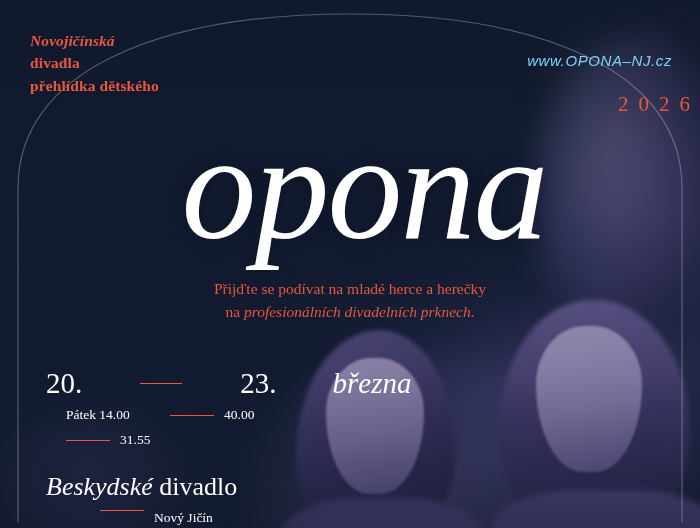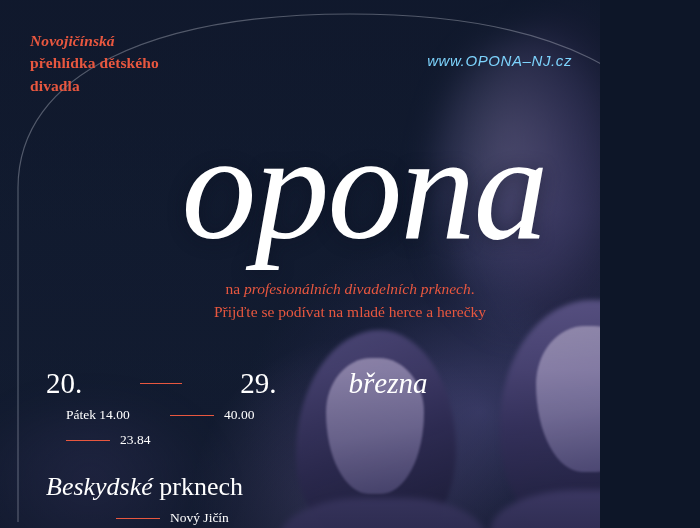--- a/index.html
+++ b/index.html
@@ -9,21 +9,21 @@
   }
   body {
     width: 700px;
     height: 528px;
     overflow: hidden;
     font-family: "Liberation Sans", sans-serif;
   }
 
   .poster {
     position: relative;
-    width: 600px;
+    width: 700px;
     height: 528px;
     background: #121c30;
     overflow: hidden;
   }
 
   
   .photo-layer {
     position: absolute;
     inset: 0;
     overflow: hidden;
@@ -228,21 +228,21 @@
     font-family: "Liberation Serif", serif;
     font-size: 29px;
     gap: 46px;
   }
   .dates .rule {
     width: 42px;
     height: 1.5px;
     background: #e8573f;
     margin: 0 12px;
   }
-  .dates .month { font-style: italic; margin-left: 26px; }
+  .dates .month { font-style: italic; margin-left: 10px; }
 
   .times {
     position: absolute;
     left: 46px;
     top: 403px;
     color: #ffffff;
     font-family: "Liberation Serif", serif;
     font-size: 13.5px;
     line-height: 1.85;
   }
@@ -260,24 +260,23 @@
     left: 46px;
     top: 472px;
     color: #ffffff;
     font-family: "Liberation Serif", serif;
     font-size: 26px;
   }
   .venue .it { font-style: italic; margin-top: 41px; }
 
   .city {
     position: absolute;
-    left: 116px;
+    left: 100px;
     top: 510px;
     display: flex;
-    align-items: center;
     color: #ffffff;
     font-family: "Liberation Serif", serif;
     font-size: 13.5px;
   }
   .city .rule {
     width: 44px;
     height: 1px;
     background: #e8573f;
     margin-right: 10px;
   }
@@ -309,59 +308,59 @@
   </div>
 
   <div class="arch">
     <svg width="668" height="512" viewBox="0 0 668 512" fill="none">
       <path d="M2 510 L2 176 C2 60 140 2 334 2 C528 2 666 60 666 176 L666 510" stroke="rgba(235,238,250,0.30)" stroke-width="1.2" fill="none"></path>
     </svg>
   </div>
 
   <div class="top-left">
     <div class="l1">Novojičínská</div>
+    <div>divadla</div>
     <div>přehlídka dětského</div>
-    <div>divadla</div>
   </div>
 
   <div class="top-right">www.OPONA–NJ.cz</div>
 
   <div class="year">2026</div>
 
   <div class="wordmark">opona</div>
 
   <div class="tagline">
+    <div>Přijďte se podívat na mladé herce a herečky</div>
     <div>
       <span>na </span><span class="em">profesionálních divadelních prknech</span><span>.</span>
     </div>
-    <div>Přijďte se podívat na mladé herce a herečky</div>
   </div>
 
   <div class="dates">
     <span>20.</span>
     <span class="rule"></span>
-    <span>29.</span>
+    <span>23.</span>
     <span class="month">března</span>
   </div>
 
   <div class="times">
     <div class="row">
       <span class="lbl">Pátek 14.00</span>
       <span class="rule"></span>
       <span>40.00</span>
     </div>
     <div class="row">
       <span class="rule"></span>
-      <span>23.84</span>
+      <span>31.55</span>
     </div>
   </div>
 
   <div class="venue">
     <span class="it">Beskydské</span>
-    <span>prknech</span>
+    <span>divadlo</span>
   </div>
 
   <div class="city">
     <span class="rule"></span>
     <span>Nový Jičín</span>
   </div>
 
 </div>
 
 </body></html>

